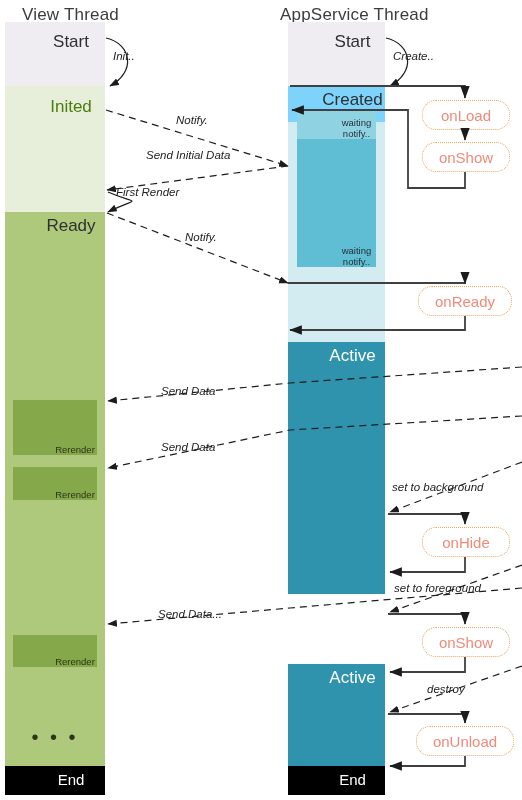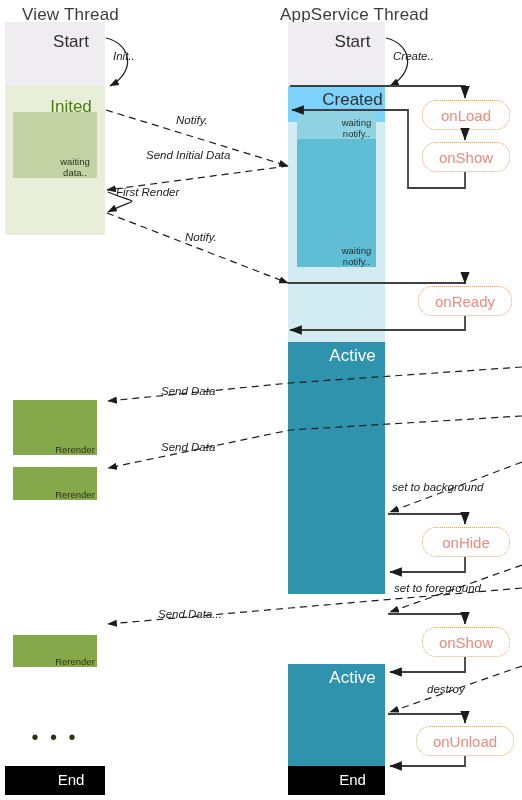--- a/index.html
+++ b/index.html
@@ -104,28 +104,28 @@
     <div class="band" id="vb-start" style="top:0px; height:64px; background:#efedf2;">
       <div class="band-label lbl-lg" style="top:10px; color:#2f2f2f;">Start</div>
     </div>
 
     <div class="band" id="vb-inited" style="top:64px; height:118px; background:#e7eeda;">
       <div class="band-label lbl-lg" style="top:11px; color:#4d7c0f;">Inited</div>
     </div>
 
     <div class="band" id="vb-gap" style="top:182px; height:31px; background:#e7eeda;"></div>
 
+    <div class="band" id="vb-ready" style="top:190px; height:577px; background:#aec97b;">
+      <div class="band-label lbl-lg" style="top:4px; color:#2f2f2f;">Ready</div>
+    </div>
 
     <div class="band" id="vb-end" style="top:744px; height:29px; background:#000000;">
       <div class="band-label lbl-md" style="top:5px; color:#ffffff; font-size:15px;">End</div>
     </div>
 
-    <div class="subbox" id="vsb-waiting" style="left:8px; top:90px; width:84px; height:66px; background:#c5d3a4;">
-      <span>waiting data..</span>
-    </div>
 
     <div class="subbox" id="vsb-rr1" style="left:8px; top:378px; width:84px; height:55px; background:#85a94a;">
       <span>Rerender</span>
     </div>
 
     <div class="subbox" id="vsb-rr2" style="left:8px; top:445px; width:84px; height:33px; background:#85a94a;">
       <span>Rerender</span>
     </div>
 
     <div class="subbox" id="vsb-rr3" style="left:8px; top:613px; width:84px; height:32px; background:#85a94a;">

